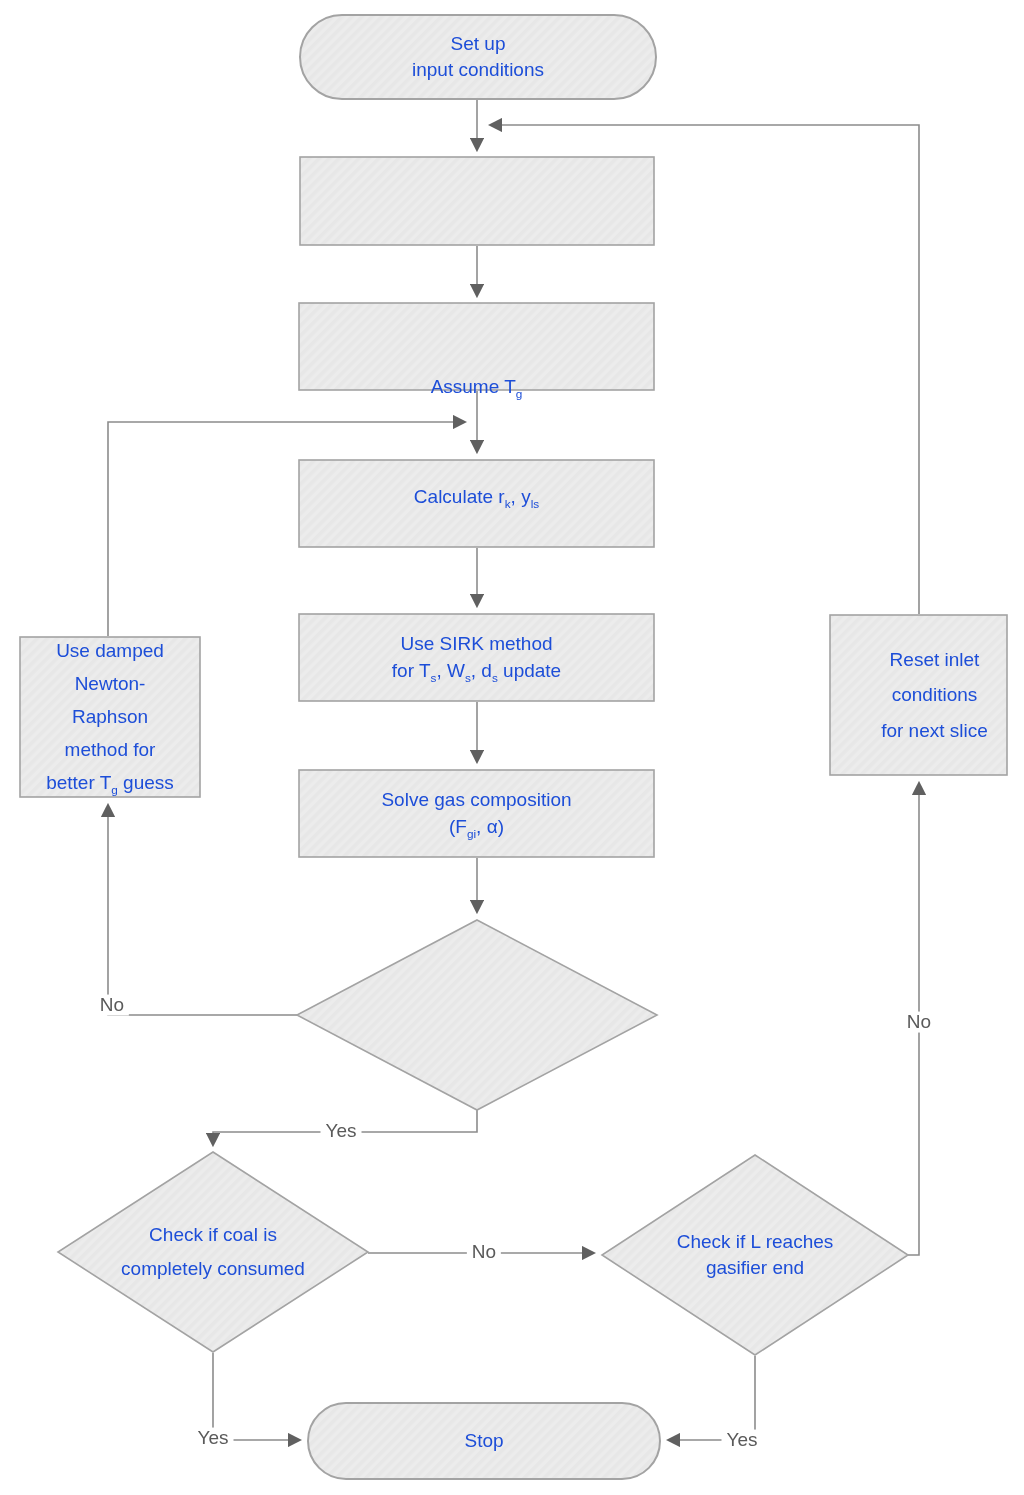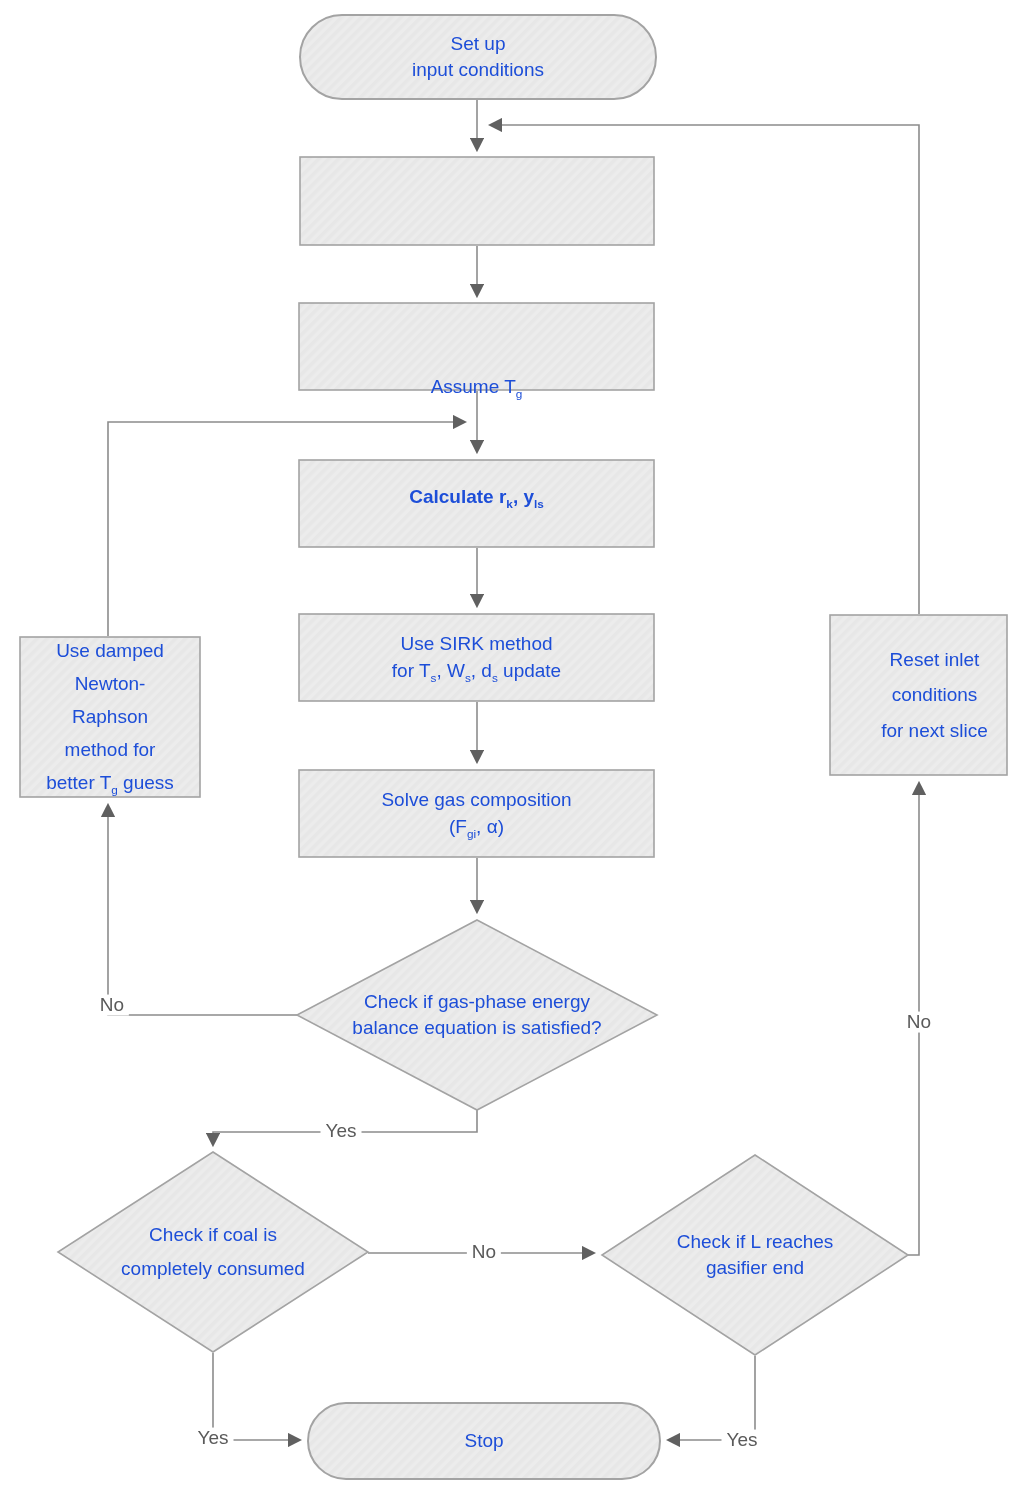--- a/index.html
+++ b/index.html
@@ -74,38 +74,34 @@
   <div class="node-label" style="left:300px;top:15px;width:356px;height:84px;">
     <div>Set up</div>
     <div>input conditions</div>
   </div>
 
 
   <div class="node-label" style="left:299px;top:303px;width:355px;height:87px;margin-top:41px;">
     <div><span>Assume T</span><sub>g</sub></div>
   </div>
 
-  <div class="node-label" style="left:299px;top:460px;width:355px;height:74px;font-weight:bold;">
+  <div class="node-label" style="left:299px;top:460px;width:355px;height:74px;">
     <div><span>Calculate r</span><sub>k</sub><span>, y</span><sub>ls</sub></div>
   </div>
 
   <div class="node-label" style="left:299px;top:614px;width:355px;height:87px;">
     <div>Use SIRK method</div>
     <div><span>for T</span><sub>s</sub><span>, W</span><sub>s</sub><span>, d</span><sub>s</sub><span> update</span></div>
   </div>
 
   <div class="node-label" style="left:299px;top:770px;width:355px;height:87px;">
     <div>Solve gas composition</div>
     <div><span>(F</span><sub>gi</sub><span>, α)</span></div>
   </div>
 
-  <div class="node-label" style="left:312px;top:955px;width:330px;height:120px;">
-    <div>Check if gas-phase energy</div>
-    <div>balance equation is satisfied?</div>
-  </div>
 
   <div class="node-label newton-lines" style="left:20px;top:637px;width:180px;height:160px;">
     <div>Use damped</div>
     <div>Newton-</div>
     <div>Raphson</div>
     <div>method for</div>
     <div><span>better T</span><sub>g</sub><span> guess</span></div>
   </div>
 
   <div class="node-label reset-lines" style="left:830px;top:615px;width:209px;height:160px;">

